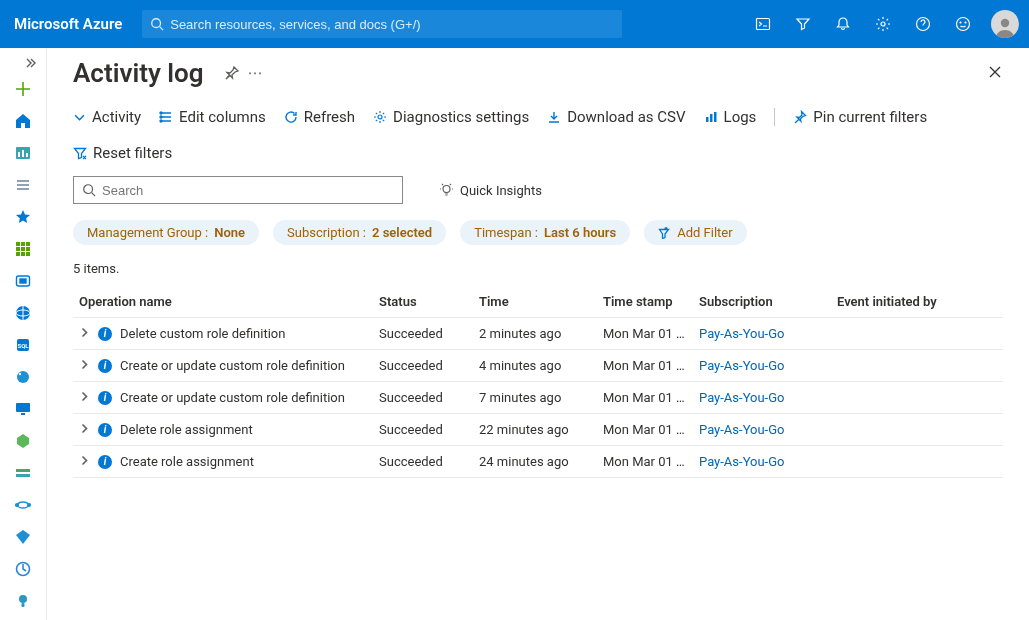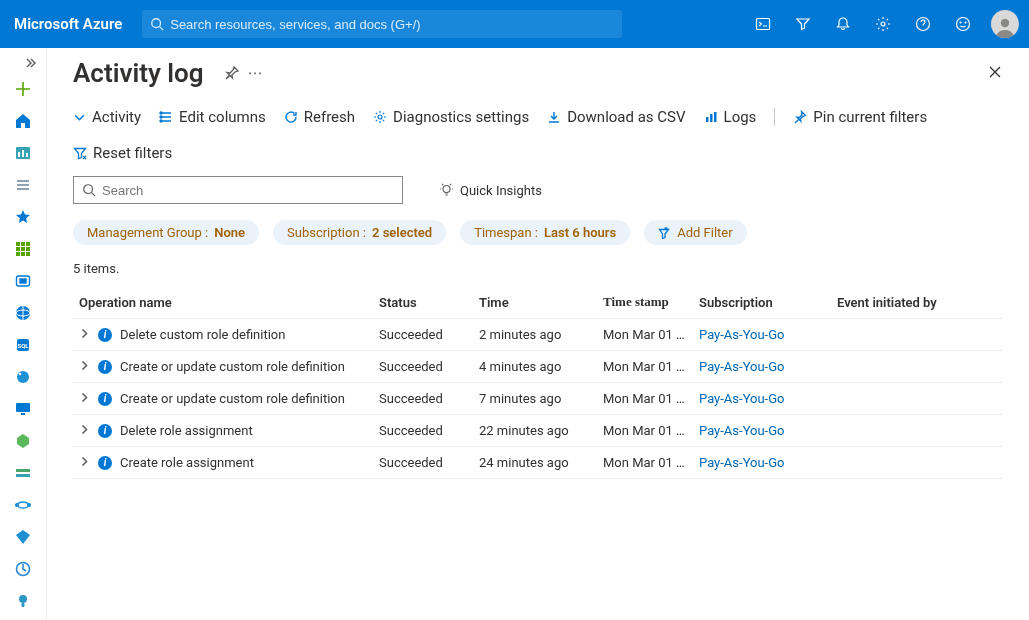--- a/index.html
+++ b/index.html
@@ -232,21 +232,21 @@
     font-size: 10px;
     font-weight: 700;
     display:flex;align-items:center;justify-content:center;
     font-style: italic;
     flex-shrink:0;
   }
   .link { color: #0067b8; cursor: pointer; }
   .col-op { width: 300px;}
   .col-status { width: 100px;}
   .col-time { width: 124px;}
-  .col-ts { width: 96px; font-family: Liberation Serif, serif;}
+  .col-ts { width: 96px;}
   .col-sub { width: 138px;}
 </style>
 </head>
 <body>
 
 <div class="topbar">
   <div class="brand">Microsoft Azure</div>
   <div class="searchbox">
     <svg width="14" height="14" viewBox="0 0 16 16" fill="none" stroke="currentColor" stroke-width="1.5">
         <circle cx="7" cy="7" r="5"></circle>

